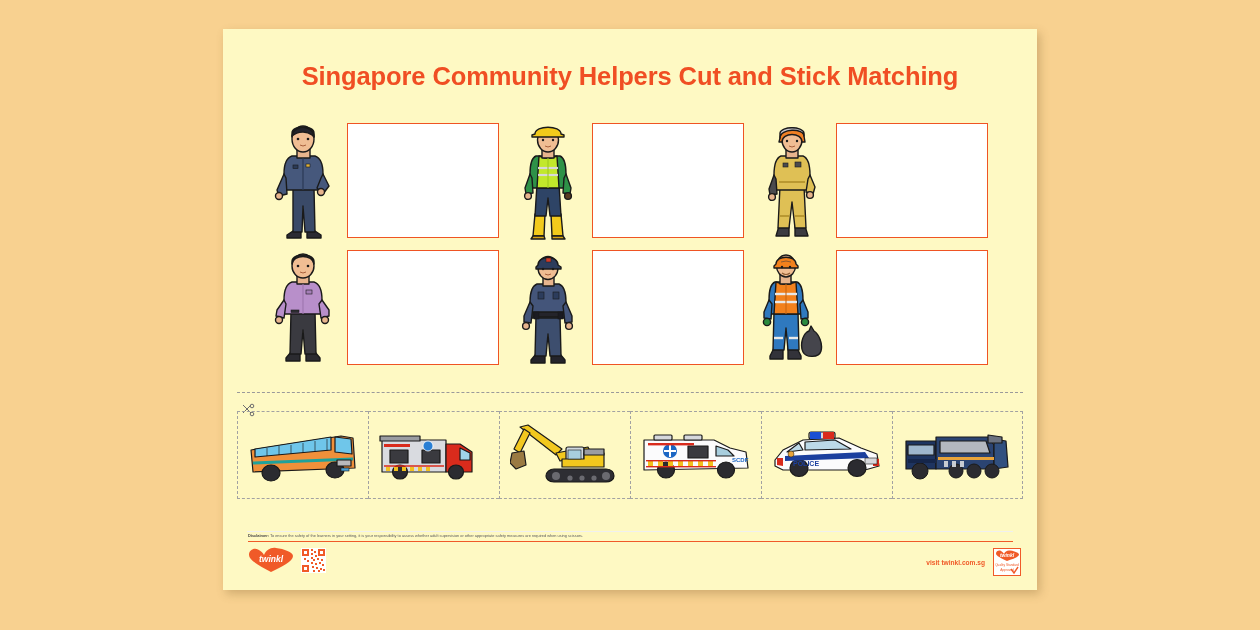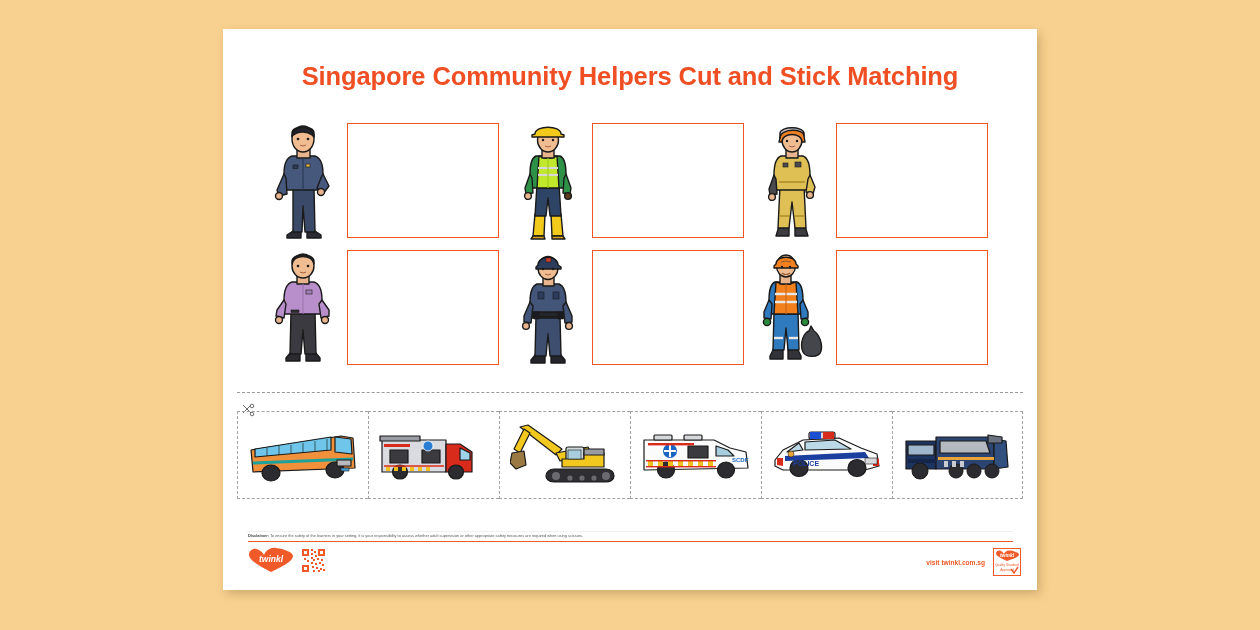--- a/index.html
+++ b/index.html
@@ -17,21 +17,21 @@
     position: relative;
   }
 
   
   .page {
     position: absolute;
     left: 223px;
     top: 29px;
     width: 814px;
     height: 561px;
-    background: #ffffff;
+    background: #fef9c3;
     box-shadow: 3px 4px 9px rgba(120, 90, 40, 0.30);
   }
 
   
   .title {
     position: absolute;
     left: 0;
     top: 33px;
     width: 100%;
     text-align: center;

